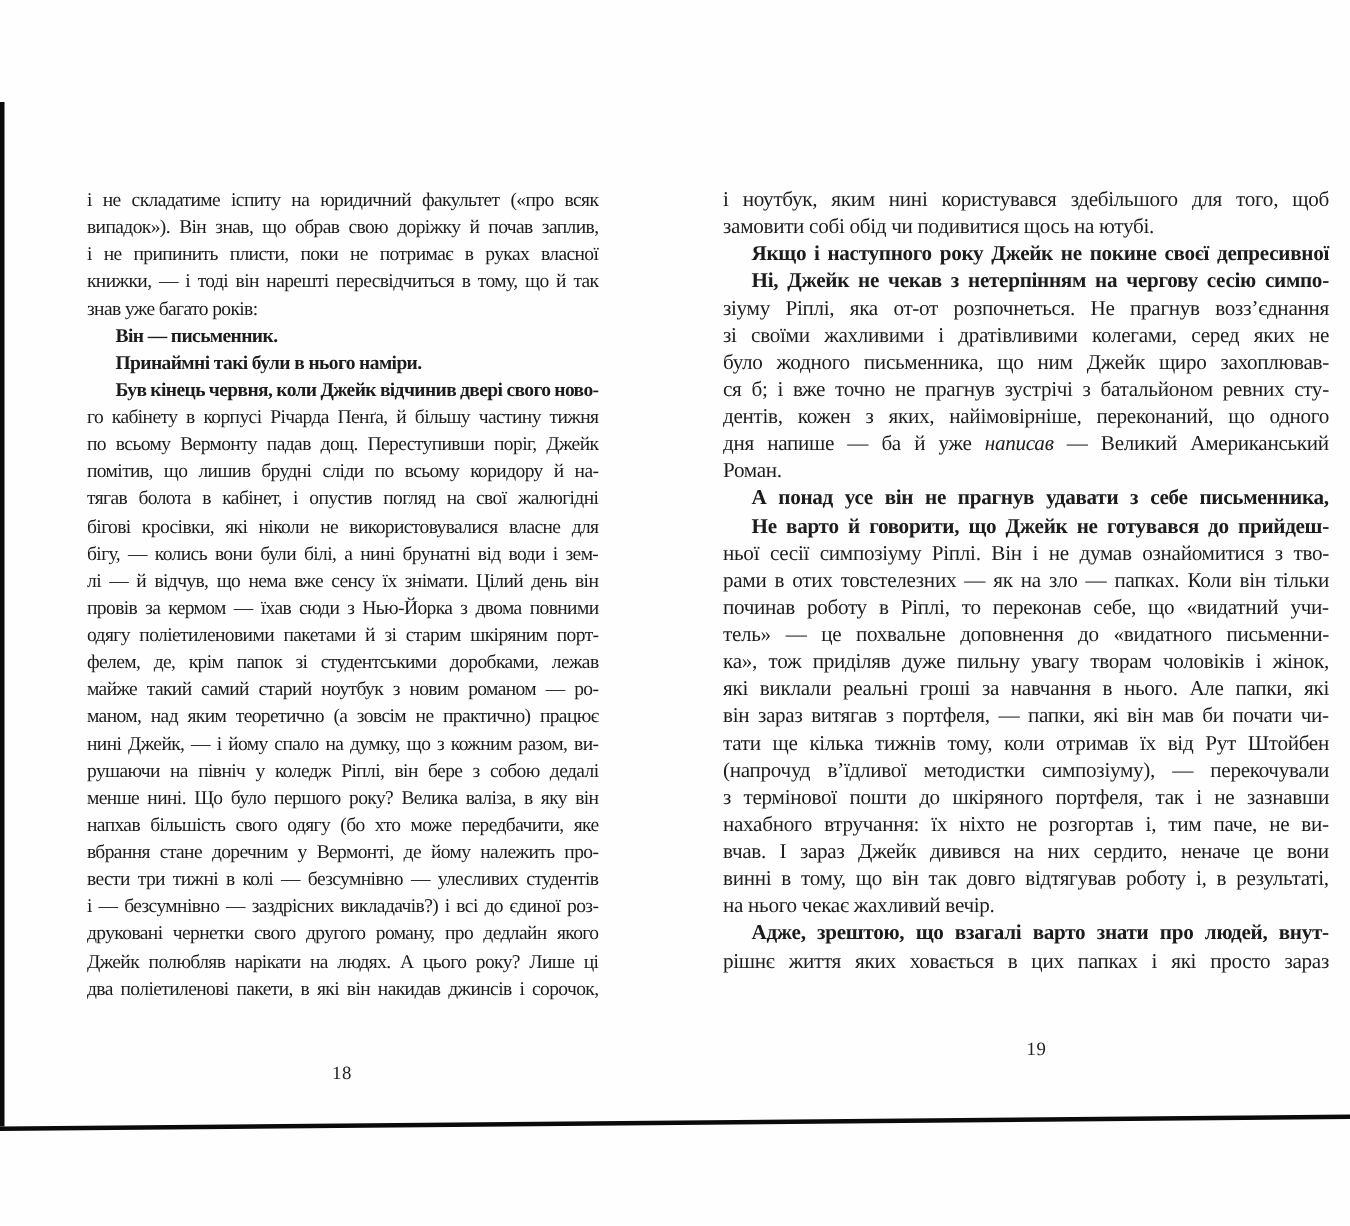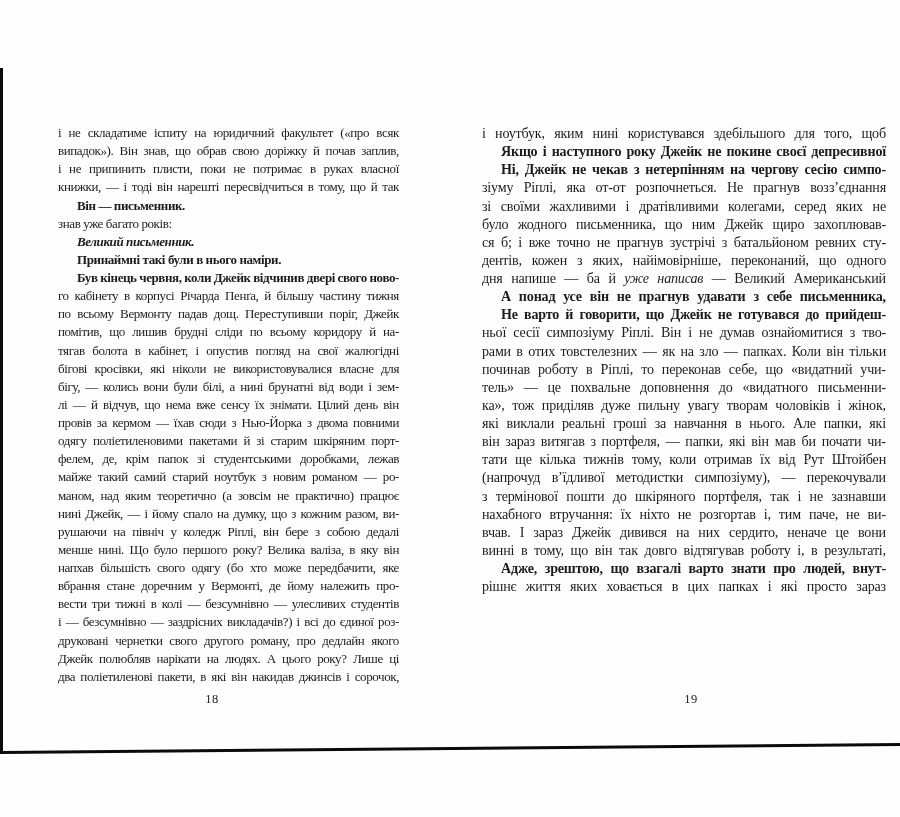--- a/index.html
+++ b/index.html
@@ -11,21 +11,21 @@
   .textblock{position:absolute;top:124px;color:#1c1c1c;}
   .tb-left{left:58px;width:341px;font-size:13px;letter-spacing:-0.4px;}
   .tb-right{left:482px;width:404px;font-size:14.1px;letter-spacing:-0.2px;}
   .line{height:18.13px;line-height:18.13px;white-space:nowrap;}
   .line.just{display:flex;justify-content:space-between;white-space:normal;}
   .line.indent{padding-left:19px;font-weight:bold;}
   .folio{
     position:absolute;top:692px;width:40px;text-align:center;
     font-size:12.5px;color:#222;letter-spacing:0.5px;
   }
-  .folio-left{left:192px;}
+  .folio-left{left:208px;margin-top:16px;}
   .folio-right{left:671px;}
   .scan-edge{position:absolute;background:#0b0b0b;}
   .scan-edge-left{left:0;top:68px;width:3px;height:683px;}
   .scan-edge-bottom{
     left:-5px;top:747px;width:910px;height:3px;
     transform:rotate(-0.5deg);
   }
   i{font-style:italic;}
 </style>
 </head>
@@ -77,23 +77,22 @@
           <span>тоді</span>
           <span>він</span>
           <span>нарешті</span>
           <span>пересвідчиться</span>
           <span>в</span>
           <span>тому,</span>
           <span>що</span>
           <span>й</span>
           <span>так</span>
         </div>
+        <div class="line end"><span>знав уже багато років:</span></div>
         <div class="line indent end"><span>Він — письменник.</span></div>
-        <div class="line end"><span>знав уже багато років:</span></div>
-        <div class="line indent end"><i>Великий письменник.</i></div>
         <div class="line indent end"><span>Принаймні такі були в нього наміри.</span></div>
         <div class="line indent just">
           <span>Був</span>
           <span>кінець</span>
           <span>червня,</span>
           <span>коли</span>
           <span>Джейк</span>
           <span>відчинив</span>
           <span>двері</span>
           <span>свого</span>
@@ -373,20 +372,21 @@
           <span>і</span>
           <span>ноутбук,</span>
           <span>яким</span>
           <span>нині</span>
           <span>користувався</span>
           <span>здебільшого</span>
           <span>для</span>
           <span>того,</span>
           <span>щоб</span>
         </div>
+        <div class="line end"><span>замовити собі обід чи подивитися щось на ютубі.</span></div>
         <div class="line indent just">
           <span>Якщо</span>
           <span>і</span>
           <span>наступного</span>
           <span>року</span>
           <span>Джейк</span>
           <span>не</span>
           <span>покине</span>
           <span>своєї</span>
           <span>депресивної</span>
@@ -457,26 +457,27 @@
           <span>переконаний,</span>
           <span>що</span>
           <span>одного</span>
         </div>
         <div class="line just">
           <span>дня</span>
           <span>напише</span>
           <span>—</span>
           <span>ба</span>
           <span>й</span>
-          <span style="font-style: italic;">уже</span>
+          <span style="">уже</span>
           <span style="font-style: italic; text-align: right;">написав</span>
           <span>—</span>
           <span>Великий</span>
           <span>Американський</span>
         </div>
+        <div class="line end"><span>Роман.</span></div>
         <div class="line indent just">
           <span>А</span>
           <span>понад</span>
           <span>усе</span>
           <span>він</span>
           <span>не</span>
           <span>прагнув</span>
           <span>удавати</span>
           <span>з</span>
           <span>себе</span>
@@ -650,20 +651,21 @@
           <span>що</span>
           <span>він</span>
           <span>так</span>
           <span>довго</span>
           <span>відтягував</span>
           <span>роботу</span>
           <span>і,</span>
           <span>в</span>
           <span>результаті,</span>
         </div>
+        <div class="line end"><span>на нього чекає жахливий вечір.</span></div>
         <div class="line indent just">
           <span>Адже,</span>
           <span>зрештою,</span>
           <span>що</span>
           <span>взагалі</span>
           <span>варто</span>
           <span>знати</span>
           <span>про</span>
           <span>людей,</span>
           <span>внут-</span>

